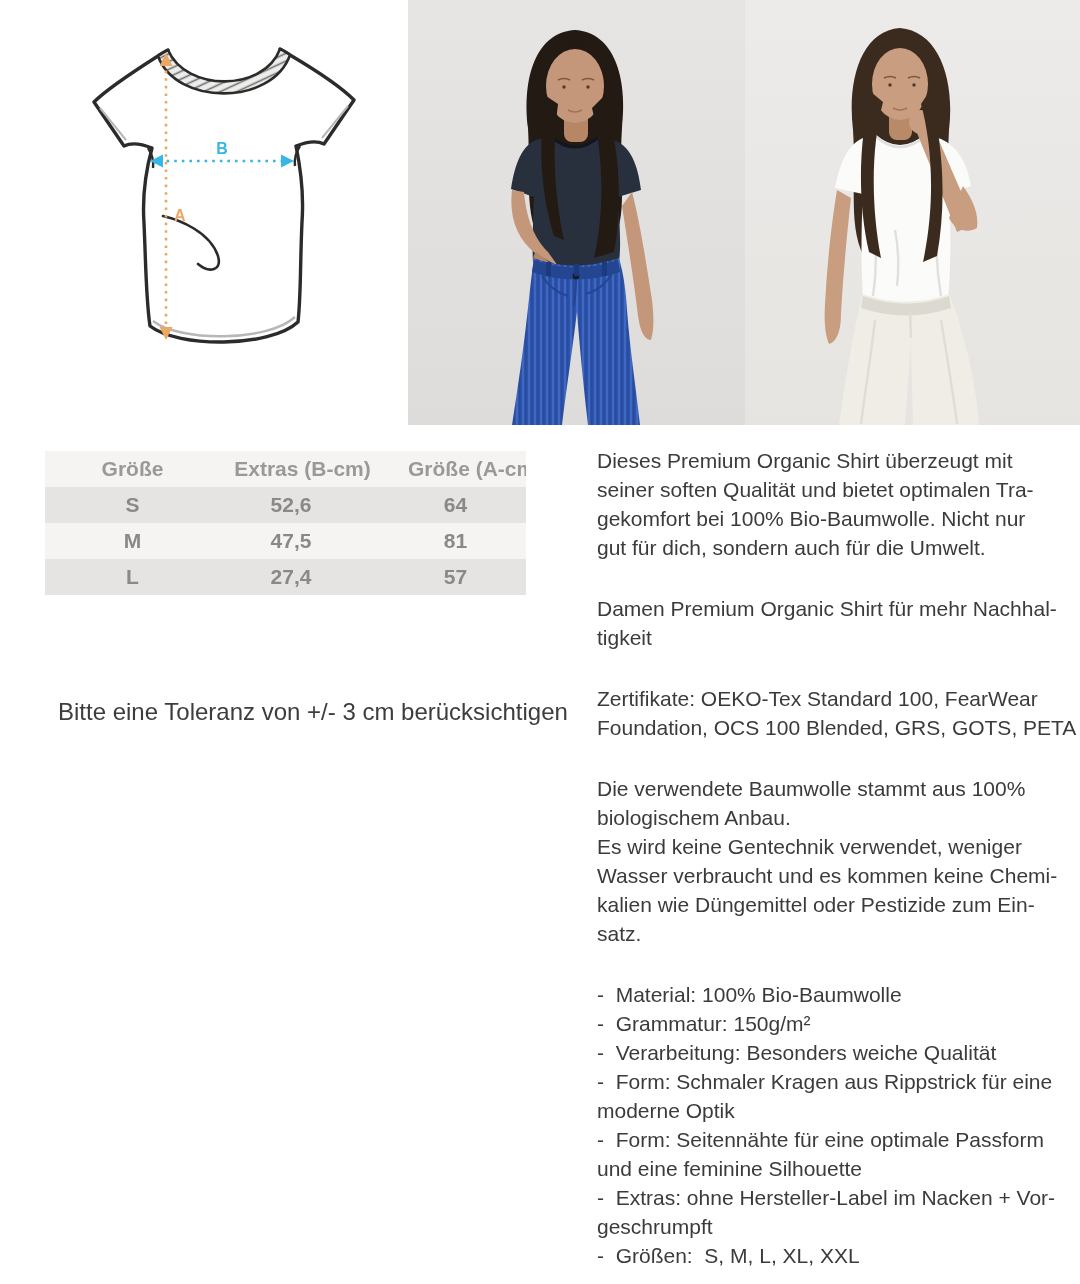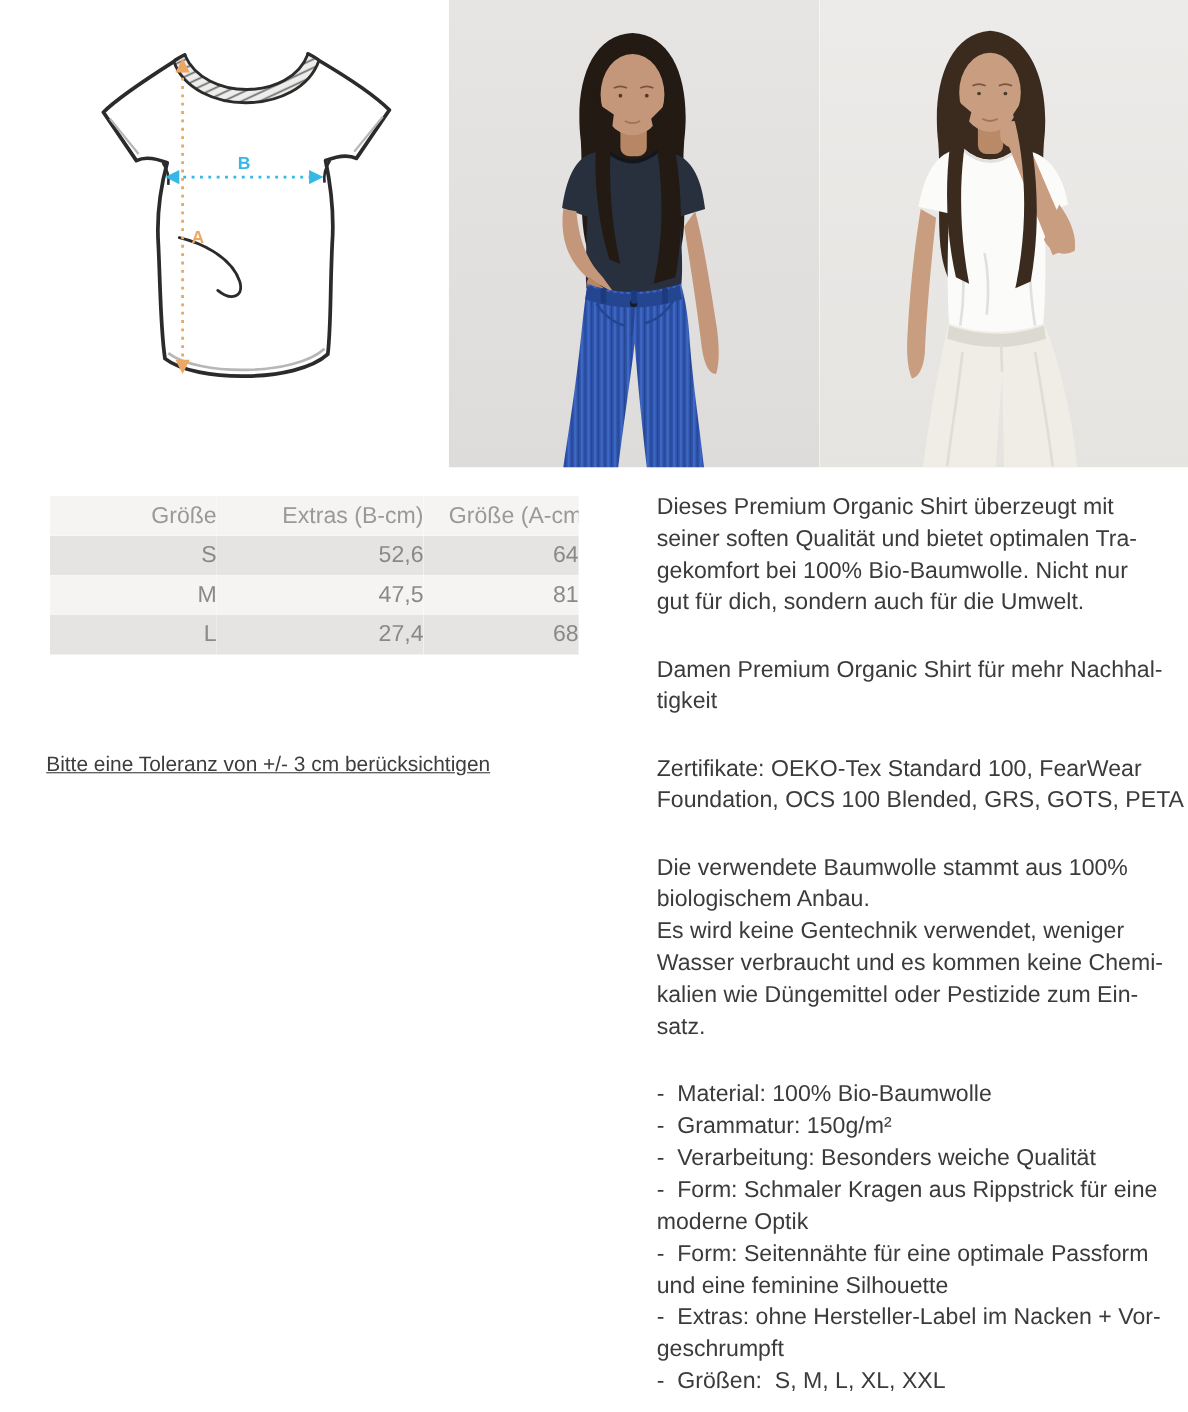--- a/index.html
+++ b/index.html
@@ -21,32 +21,32 @@
   
   .size-table{
     position:absolute;left:45px;top:451px;width:481px;
     border-collapse:collapse;table-layout:fixed;
     font-size:21px;color:#8b8987;
   }
   .size-table col.c1{width:152px;}
   .size-table col.c2{width:188px;}
   .size-table col.c3{width:141px;}
   .size-table th,.size-table td{
-    height:36px;padding:0 0 0 23px;text-align:right;vertical-align:middle;
-    font-weight:400;white-space:nowrap;overflow:hidden;
+    height:36px;padding:0 0 0 23px;text-align:center;vertical-align:middle;
+    font-weight:700;white-space:nowrap;overflow:hidden;
   }
   .size-table td{padding-left:0;}
   .size-table td:first-child{padding-left:23px;}
   .size-table thead th{background:#f5f4f2;color:#9b9997;}
   .size-table tr.row-a{background:#e6e4e2;}
   .size-table tr.row-b{background:#f5f4f2;}
 
   .tolerance-note{
-    position:absolute;left:42px;top:681px;width:520px;margin:0;
-    font-size:19px;line-height:29px;color:#3d3d3d;text-decoration:underline;
+    position:absolute;left:42px;top:681px;width:520px;margin:16px;
+    font-size:24px;line-height:29px;color:#3d3d3d;
   }
 
   
   .description{
     position:absolute;left:597px;top:446px;width:486px;
     font-size:21px;line-height:29px;color:#3b3b3b;
   }
   .description p{margin:0 0 32px 0;white-space:pre-wrap;}
   .description p:last-child{margin-bottom:0;}
 </style>
@@ -252,21 +252,21 @@
         <td>64</td>
       </tr>
       <tr class="row-b">
         <td>M</td>
         <td>47,5</td>
         <td>81</td>
       </tr>
       <tr class="row-a">
         <td>L</td>
         <td>27,4</td>
-        <td>68</td>
+        <td>57</td>
       </tr>
     </tbody>
   </table>
 
   <p class="tolerance-note">Bitte eine Toleranz von +/- 3 cm berücksichtigen</p>
 
   <div class="description">
     <p>Dieses Premium Organic Shirt überzeugt mit
 seiner soften Qualität und bietet optimalen Tra-
 gekomfort bei 100% Bio-Baumwolle. Nicht nur

